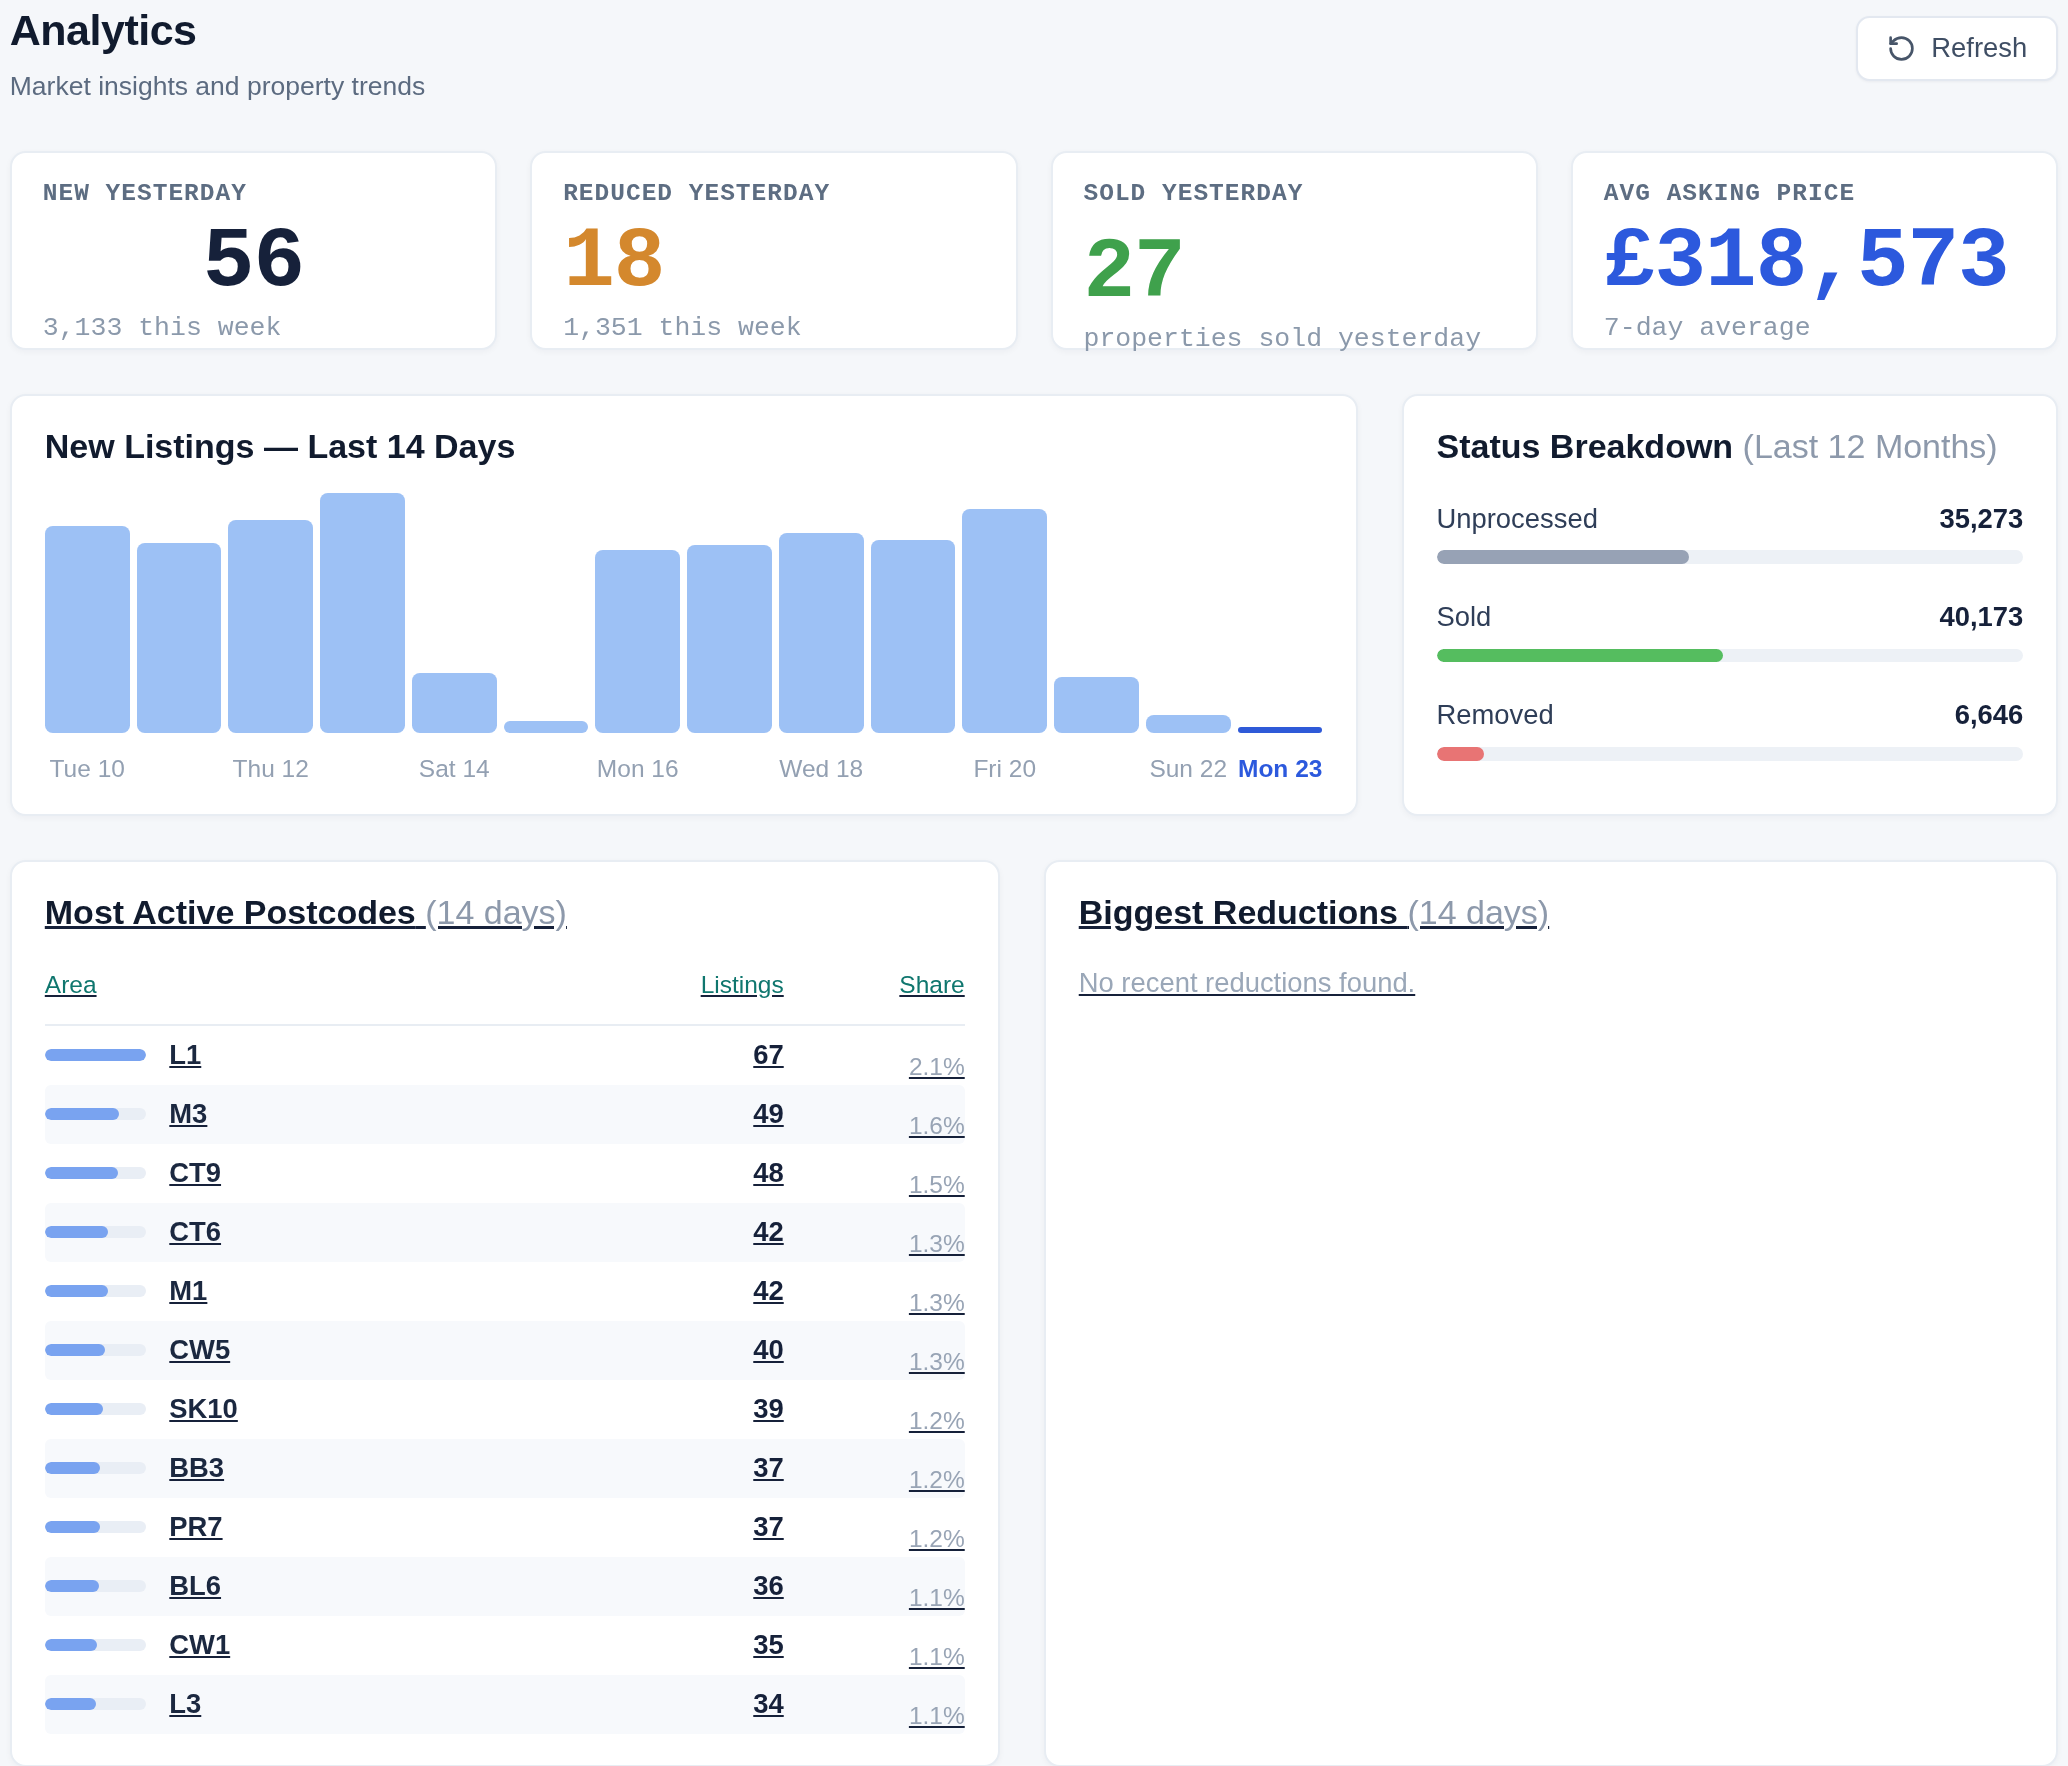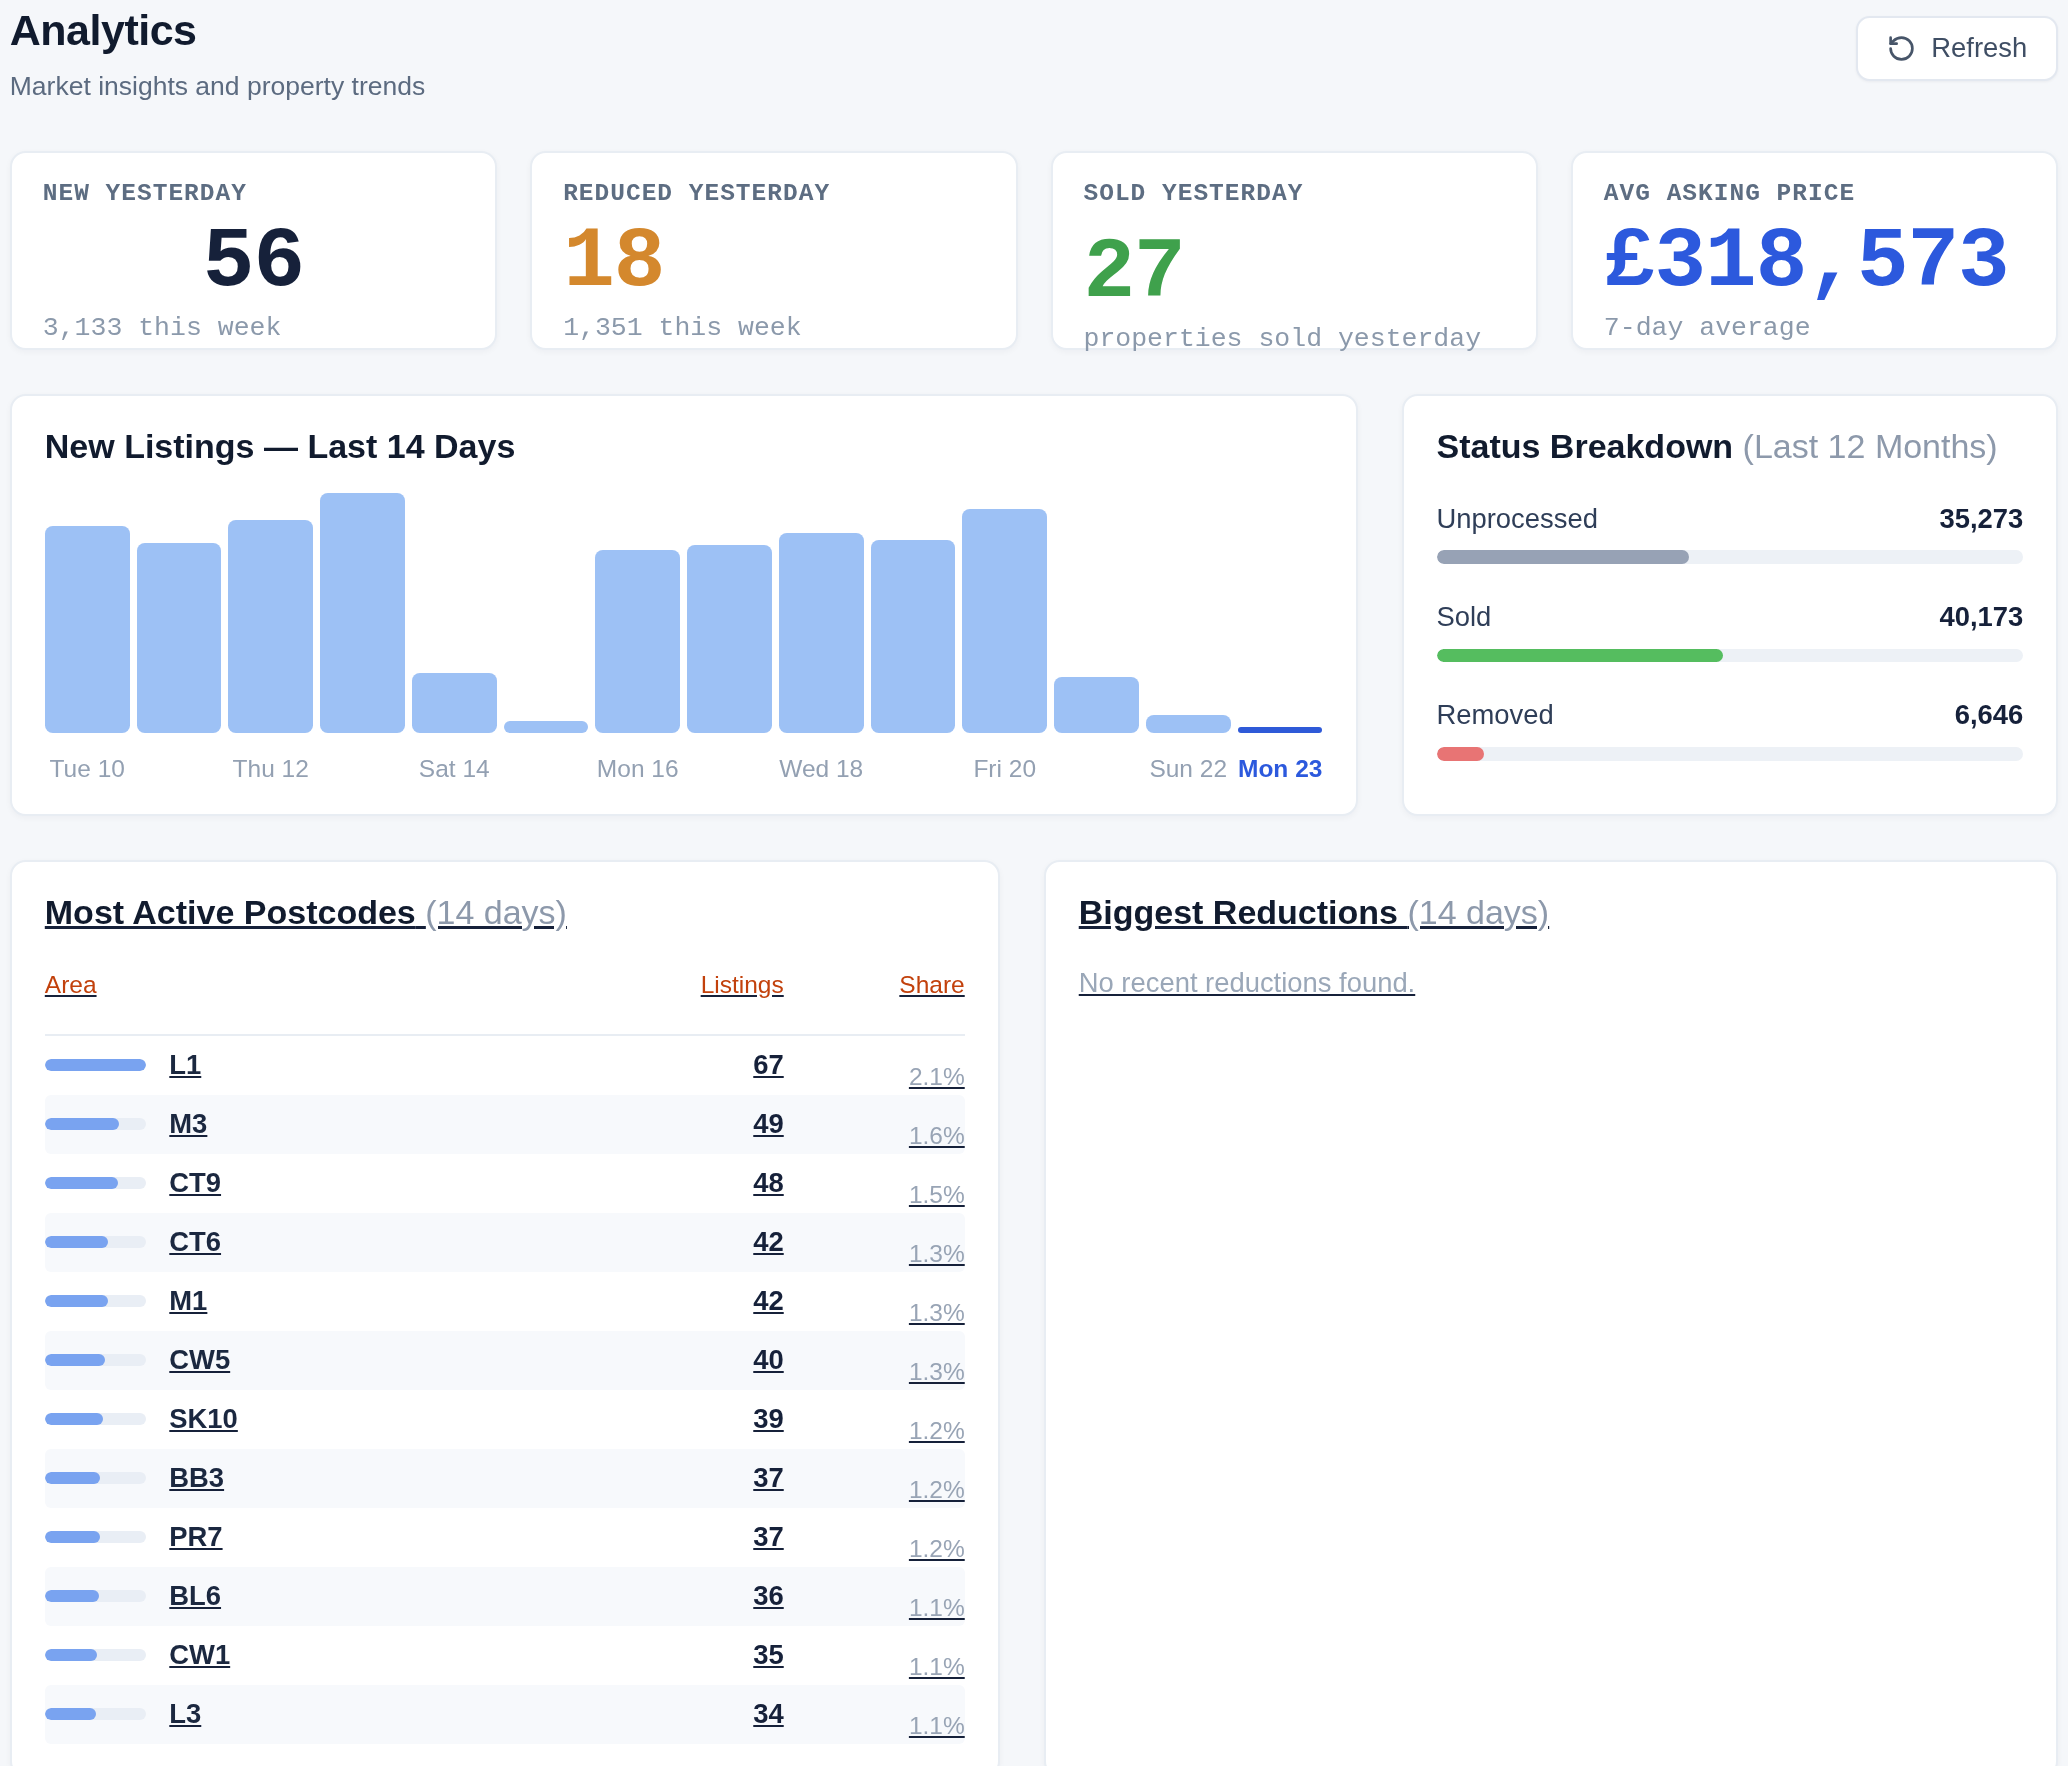--- a/index.html
+++ b/index.html
@@ -56,22 +56,22 @@
   .status-head { display:flex; justify-content:space-between; align-items:baseline; }
   .status-label { font-size:27.4px; color:#2f3e58; }
   .status-value { font-size:27.4px; font-weight:700; color:#16213a; }
   .track { margin-top:15.7px; height:13.7px; background:#edf1f6; border-radius:6.9px; overflow:hidden; }
   .track .fill { display:block; height:100%; border-radius:6.9px; }
 
   
   .row3 { display:grid; grid-template-columns:1010fr 1035fr; gap:44px; margin-top:44px; align-items:stretch;text-decoration:underline; }
   .row3 .card { min-height:902px; }
   .pc-card { padding:31px 33px; }
-  .thead { display:flex; align-items:center; margin-top:39px; padding-bottom:35px; border-bottom:2px solid #e8edf3;
-           font-size:24.5px; color:#c2410c; }
+  .thead { display:flex; align-items:center; margin-top:39px; padding-bottom:25px; border-bottom:2px solid #e8edf3;
+           font-size:24.5px; color:#0f766e; }
   .col-area { flex:1; text-align:left; }
   .col-listings { width:127px; text-align:right; }
   .col-share { width:181px; text-align:right; }
   .prow { display:flex; align-items:center; height:59px; border-radius:5.9px; }
   .prow:nth-child(even) { background:#f7f9fc; }
   .prow .area-cell { flex:1; display:flex; align-items:center; }
   .minibar { width:101px; height:12.7px; background:#e9eef5; border-radius:6.9px; margin-right:23.5px; overflow:hidden; flex:none; }
   .minibar .mfill { display:block; height:100%; background:#79a3f0; border-radius:6.9px; }
   .area-name { font-size:27.4px; font-weight:700; color:#1b2840; }
   .pc-listings { width:127px; text-align:right; font-size:27.4px; font-weight:700; color:#16213a; }

